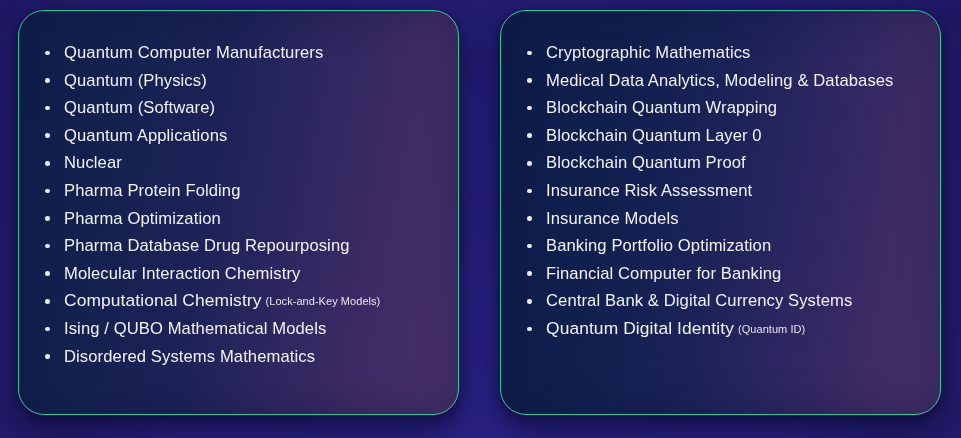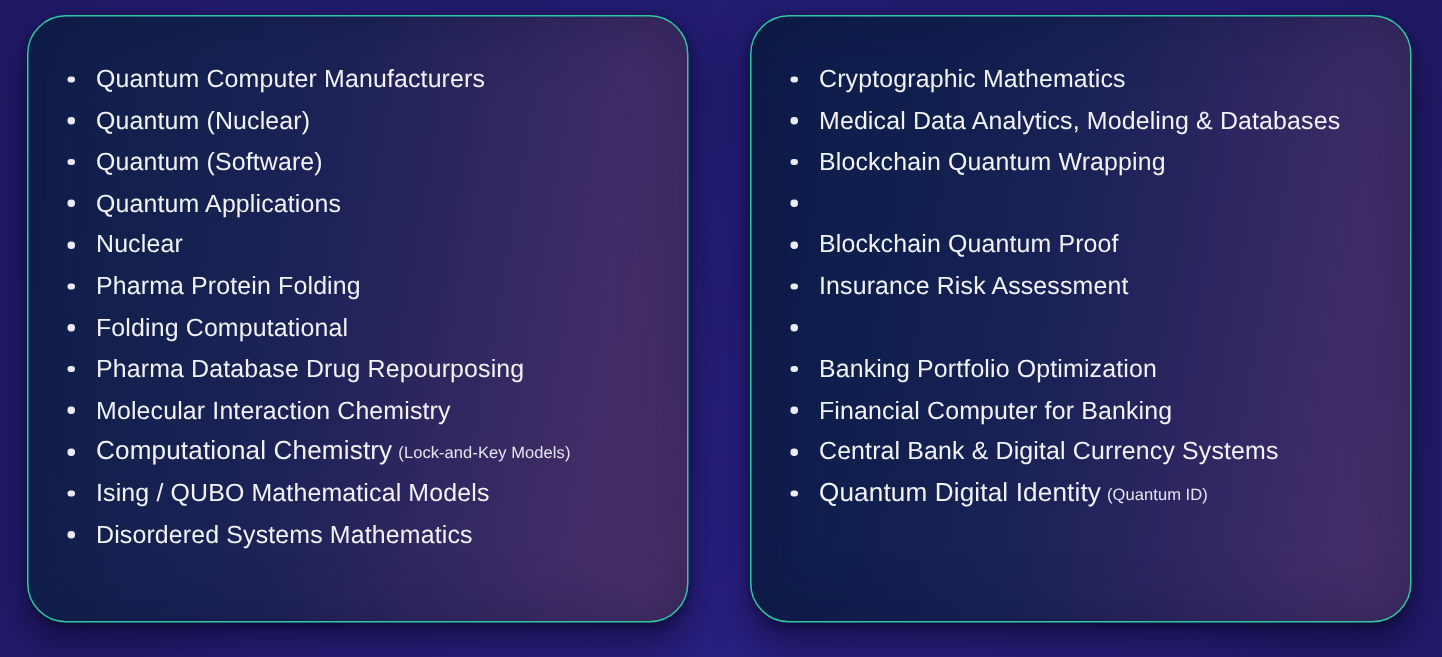--- a/index.html
+++ b/index.html
@@ -140,45 +140,45 @@
 </head>
 <body>
 
 <div id="stage">
   <div class="cards">
 
     <section class="card left">
       <div class="card-inner">
         <ul class="topic-list" id="list-left">
             <li><span class="bullet"></span><span class="label">Quantum Computer Manufacturers</span></li>
-            <li><span class="bullet"></span><span class="label">Quantum (Nuclear)</span></li>
+            <li><span class="bullet"></span><span class="label">Quantum (Physics)</span></li>
             <li><span class="bullet"></span><span class="label">Quantum (Software)</span></li>
             <li><span class="bullet"></span><span class="label">Quantum Applications</span></li>
             <li><span class="bullet"></span><span class="label">Nuclear</span></li>
             <li><span class="bullet"></span><span class="label">Pharma Protein Folding</span></li>
-            <li><span class="bullet"></span><span class="label">Folding Computational</span></li>
+            <li><span class="bullet"></span><span class="label">Pharma Optimization</span></li>
             <li><span class="bullet"></span><span class="label">Pharma Database Drug Repourposing</span></li>
             <li><span class="bullet"></span><span class="label">Molecular Interaction Chemistry</span></li>
             <li class="has-note"><span class="bullet"></span><span class="label">Computational Chemistry</span><span class="note">(Lock-and-Key Models)</span></li>
             <li><span class="bullet"></span><span class="label">Ising / QUBO Mathematical Models</span></li>
             <li><span class="bullet"></span><span class="label">Disordered Systems Mathematics</span></li>
           </ul>
       </div>
     </section>
 
     <section class="card right">
       <div class="card-inner">
         <ul class="topic-list" id="list-right">
             <li><span class="bullet"></span><span class="label">Cryptographic Mathematics</span></li>
             <li><span class="bullet"></span><span class="label">Medical Data Analytics, Modeling &amp; Databases</span></li>
             <li><span class="bullet"></span><span class="label">Blockchain Quantum Wrapping</span></li>
-            <li><span class="bullet"></span></li>
+            <li><span class="bullet"></span><span class="label">Blockchain Quantum Layer 0</span></li>
             <li><span class="bullet"></span><span class="label">Blockchain Quantum Proof</span></li>
             <li><span class="bullet"></span><span class="label">Insurance Risk Assessment</span></li>
-            <li><span class="bullet"></span></li>
+            <li><span class="bullet"></span><span class="label">Insurance Models</span></li>
             <li><span class="bullet"></span><span class="label">Banking Portfolio Optimization</span></li>
             <li><span class="bullet"></span><span class="label">Financial Computer for Banking</span></li>
             <li><span class="bullet"></span><span class="label">Central Bank &amp; Digital Currency Systems</span></li>
             <li class="has-note"><span class="bullet"></span><span class="label">Quantum Digital Identity</span><span class="note">(Quantum ID)</span></li>
           </ul>
       </div>
     </section>
 
   </div>
 </div>

